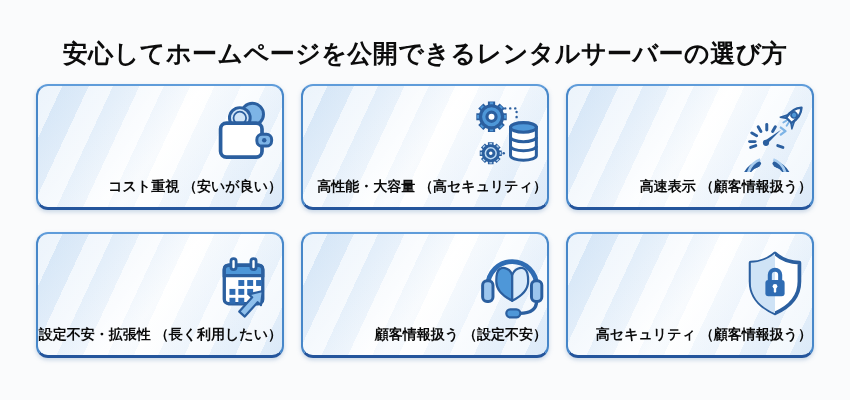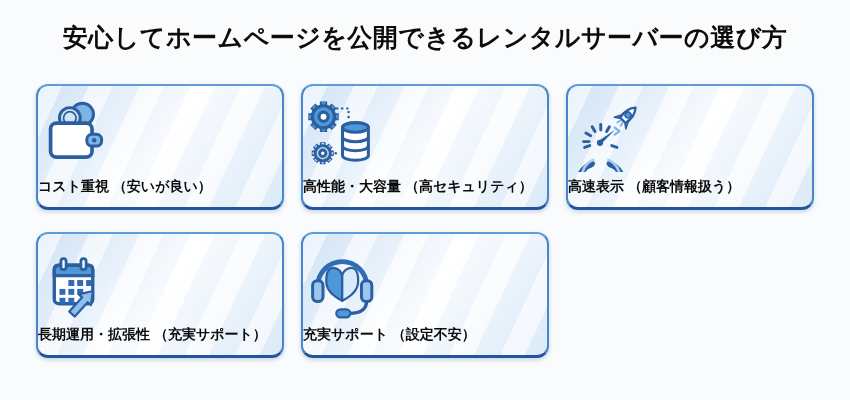--- a/index.html
+++ b/index.html
@@ -3,42 +3,42 @@
 <meta charset="utf-8">
 <style>
   html,body{margin:0;padding:0;}
   body{
     width:850px;height:400px;overflow:hidden;
     background:#fafbfc;
     font-family:"Liberation Sans","DejaVu Sans",sans-serif;
   }
   .stage{width:850px;height:400px;position:relative;}
   .page-title{
-    margin:0;padding-top:22px;
+    margin:0;padding-top:38px;
     text-align:center;
     font-size:25px;line-height:30px;
     font-weight:800;color:#0c0c0c;
     letter-spacing:0.5px;
   }
   .cards-grid{
     position:absolute;left:36px;right:36px;top:84px;
     display:grid;
     grid-template-columns:repeat(3,1fr);
     column-gap:17px;row-gap:22px;
   }
   .card{
     position:relative;
     height:121px;
     border-radius:12px;
     background:linear-gradient(125deg,#d5e6f7 0%,#e9f2fb 26%,#ffffff 50%,#f3f8fd 70%,#dfecf9 100%);
     border:2px solid #4787c9;
     border-top-color:#5f9cda;
     border-bottom:3px solid #24559c;
     box-shadow:0 2px 4px rgba(110,145,190,0.35);
-    display:flex;flex-direction:column;align-items:flex-start;
+    display:flex;flex-direction:column;align-items:flex-end;
     overflow:hidden;
   }
   .card::before{
     content:"";position:absolute;inset:0;border-radius:10px;
     background:repeating-linear-gradient(115deg,
       rgba(255,255,255,0.55) 0 22px,
       rgba(185,212,240,0.10) 22px 46px);
     pointer-events:none;
   }
   .icon-wrap{
@@ -185,33 +185,51 @@
               <rect x="41" y="58" width="8" height="8"></rect>
               <rect x="53" y="58" width="8" height="8"></rect>
             <rect x="29" y="70" width="8" height="8"></rect>
               <rect x="41" y="70" width="8" height="8"></rect>
           </g>
           <g transform="translate(46,92) rotate(-48)">
             <path d="M0,-5 L26,-5 L26,-11 L42,0 L26,11 L26,5 L0,5 Z" fill="#8fc0ec" stroke="#2b5f9f" stroke-width="3" stroke-linejoin="round"></path>
           </g>
         </svg>
       </div>
-      <div class="card-label">長期運用・拡張性 （充実サポート）</div>
+      <div class="card-label">設定不安・拡張性 （長く利用したい）</div>
     </div>
 
     <div class="card">
       <div class="icon-wrap">
         <svg width="74" height="74" viewBox="0 0 100 100">
           <path d="M20,54 A33,33 0 0 1 86,54" fill="none" stroke="#2f6cb3" stroke-width="6.5"></path>
           <path d="M86,74 C86,87 76,91 63,91" fill="none" stroke="#2b5f9f" stroke-width="4.5"></path>
           <rect x="45" y="85.5" width="19" height="11" rx="5.5" fill="#4e97d8" stroke="#2b5f9f" stroke-width="3"></rect>
           <rect x="13" y="47" width="14" height="28" rx="6" fill="#9cc6ee" stroke="#2b5f9f" stroke-width="4"></rect>
           <rect x="79" y="47" width="14" height="28" rx="6" fill="#9cc6ee" stroke="#2b5f9f" stroke-width="4"></rect>
           <path d="M53,40 C51,31 41,27 35.5,31.5 C31,35.5 31.5,44 31.5,48 C31.5,60 41,68 53,74 Z" fill="#4e97d8" stroke="#2b5f9f" stroke-width="3" stroke-linejoin="round"></path>
           <path d="M53,40 C55,31 65,27 70.5,31.5 C75,35.5 74.5,44 74.5,48 C74.5,60 65,68 53,74 Z" fill="#d9eafa" stroke="#2b5f9f" stroke-width="3" stroke-linejoin="round"></path>
         </svg>
       </div>
-      <div class="card-label">充実サポート （設定不安）</div>
-    </div>
-
+      <div class="card-label">顧客情報扱う （設定不安）</div>
+    </div>
+
+    <div class="card">
+      <div class="icon-wrap">
+        <svg width="74" height="74" viewBox="0 0 100 100">
+          <defs>
+            <clipPath id="shield-clip">
+              <path d="M50,10 C59,18 71,22.5 83,22.5 L83,48 C83,70 68,83 50,91 C32,83 17,70 17,48 L17,22.5 C29,22.5 41,18 50,10 Z"></path>
+            </clipPath>
+          </defs>
+          <path d="M50,10 C59,18 71,22.5 83,22.5 L83,48 C83,70 68,83 50,91 C32,83 17,70 17,48 L17,22.5 C29,22.5 41,18 50,10 Z" fill="#ffffff" stroke="#2b5f9f" stroke-width="5" stroke-linejoin="round"></path>
+          <rect x="0" y="0" width="50" height="100" fill="#cfe3f6" clip-path="url(#shield-clip)"></rect>
+          <path d="M43,47 L43,39 A7,7 0 0 1 57,39 L57,47" fill="none" stroke="#2f6cb3" stroke-width="5.5"></path>
+          <rect x="37" y="46" width="26" height="22" rx="4" fill="#2f6cb3"></rect>
+          <circle cx="50" cy="54.5" r="3.2" fill="#ffffff"></circle>
+          <rect x="48.4" y="56" width="3.2" height="7" rx="1.6" fill="#ffffff"></rect>
+        </svg>
+      </div>
+      <div class="card-label">高セキュリティ （顧客情報扱う）</div>
+    </div>
 
   </div>
 </div>
 
 </body></html>

